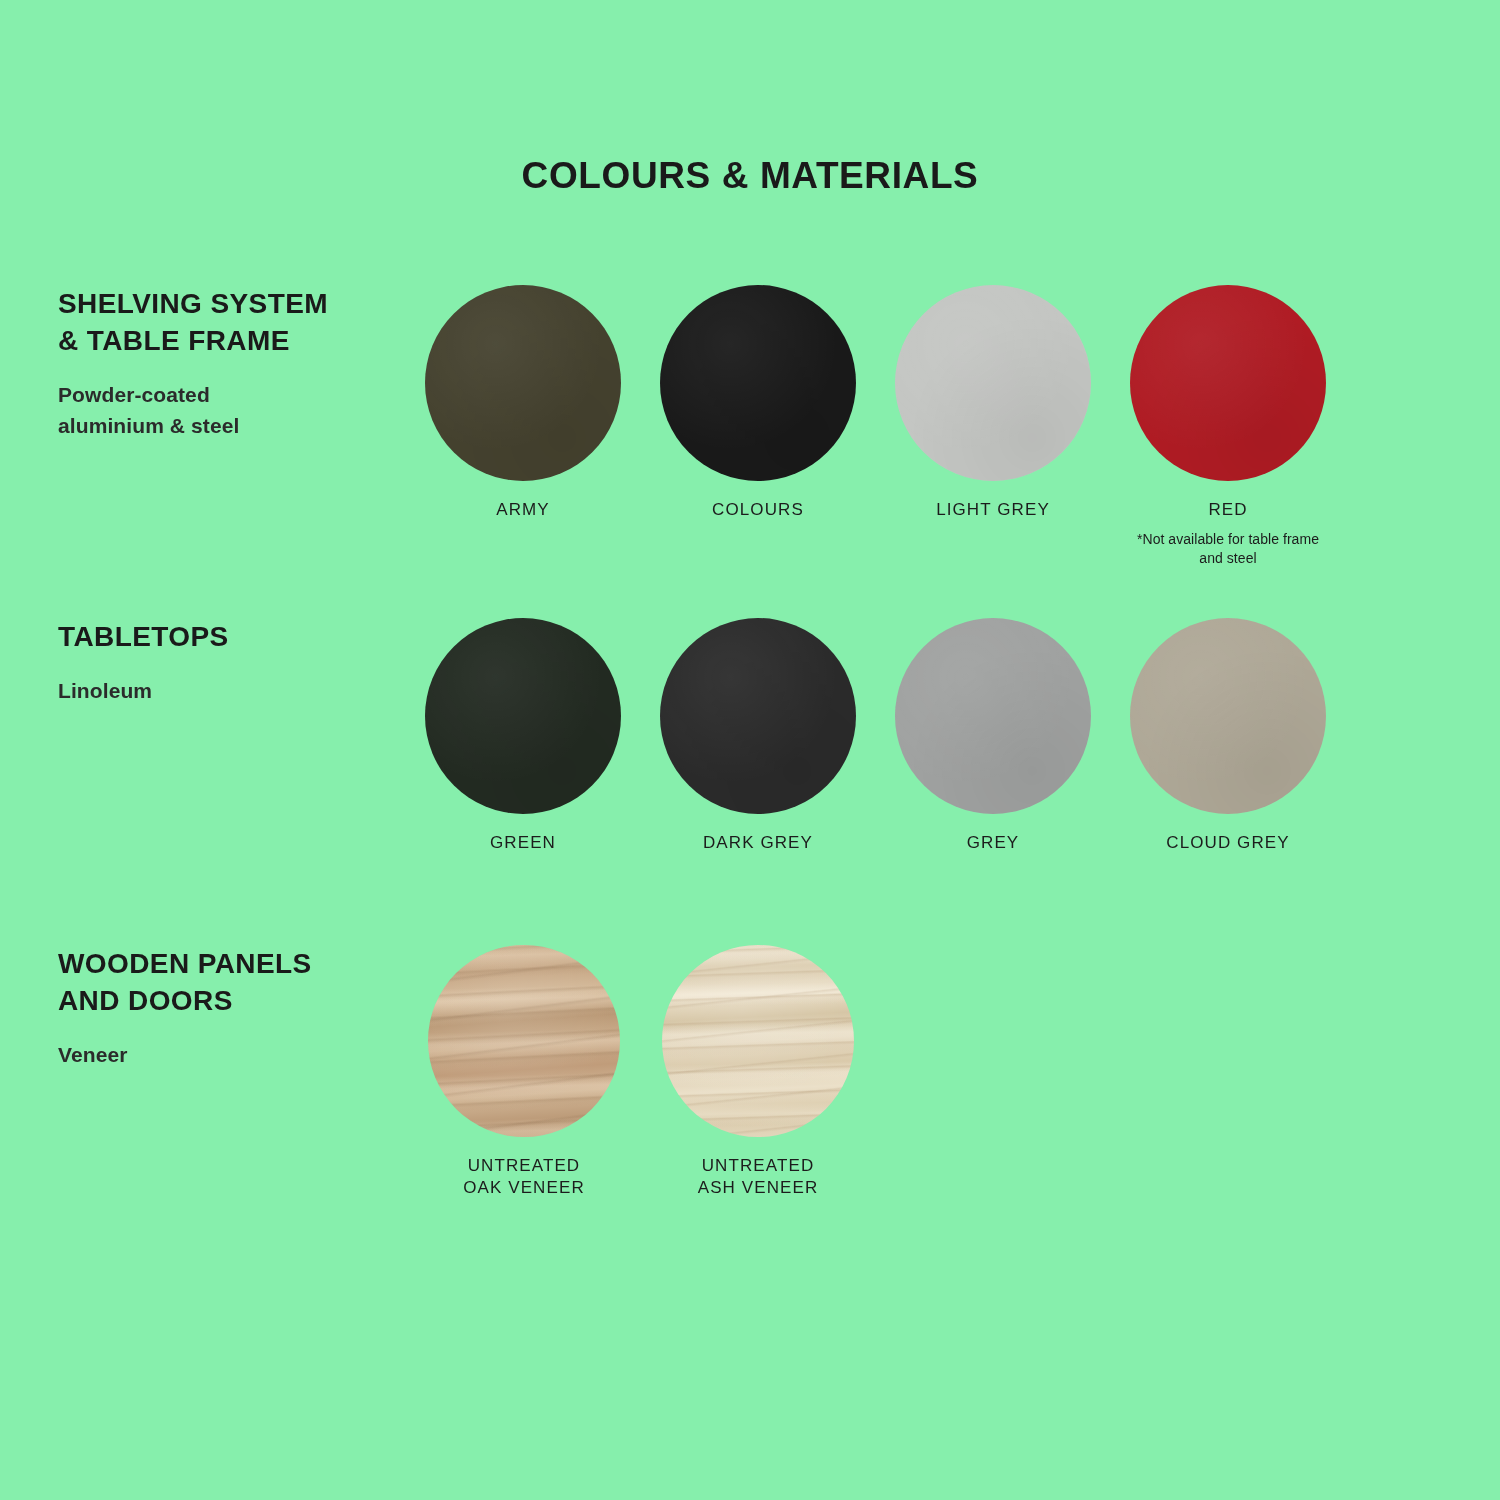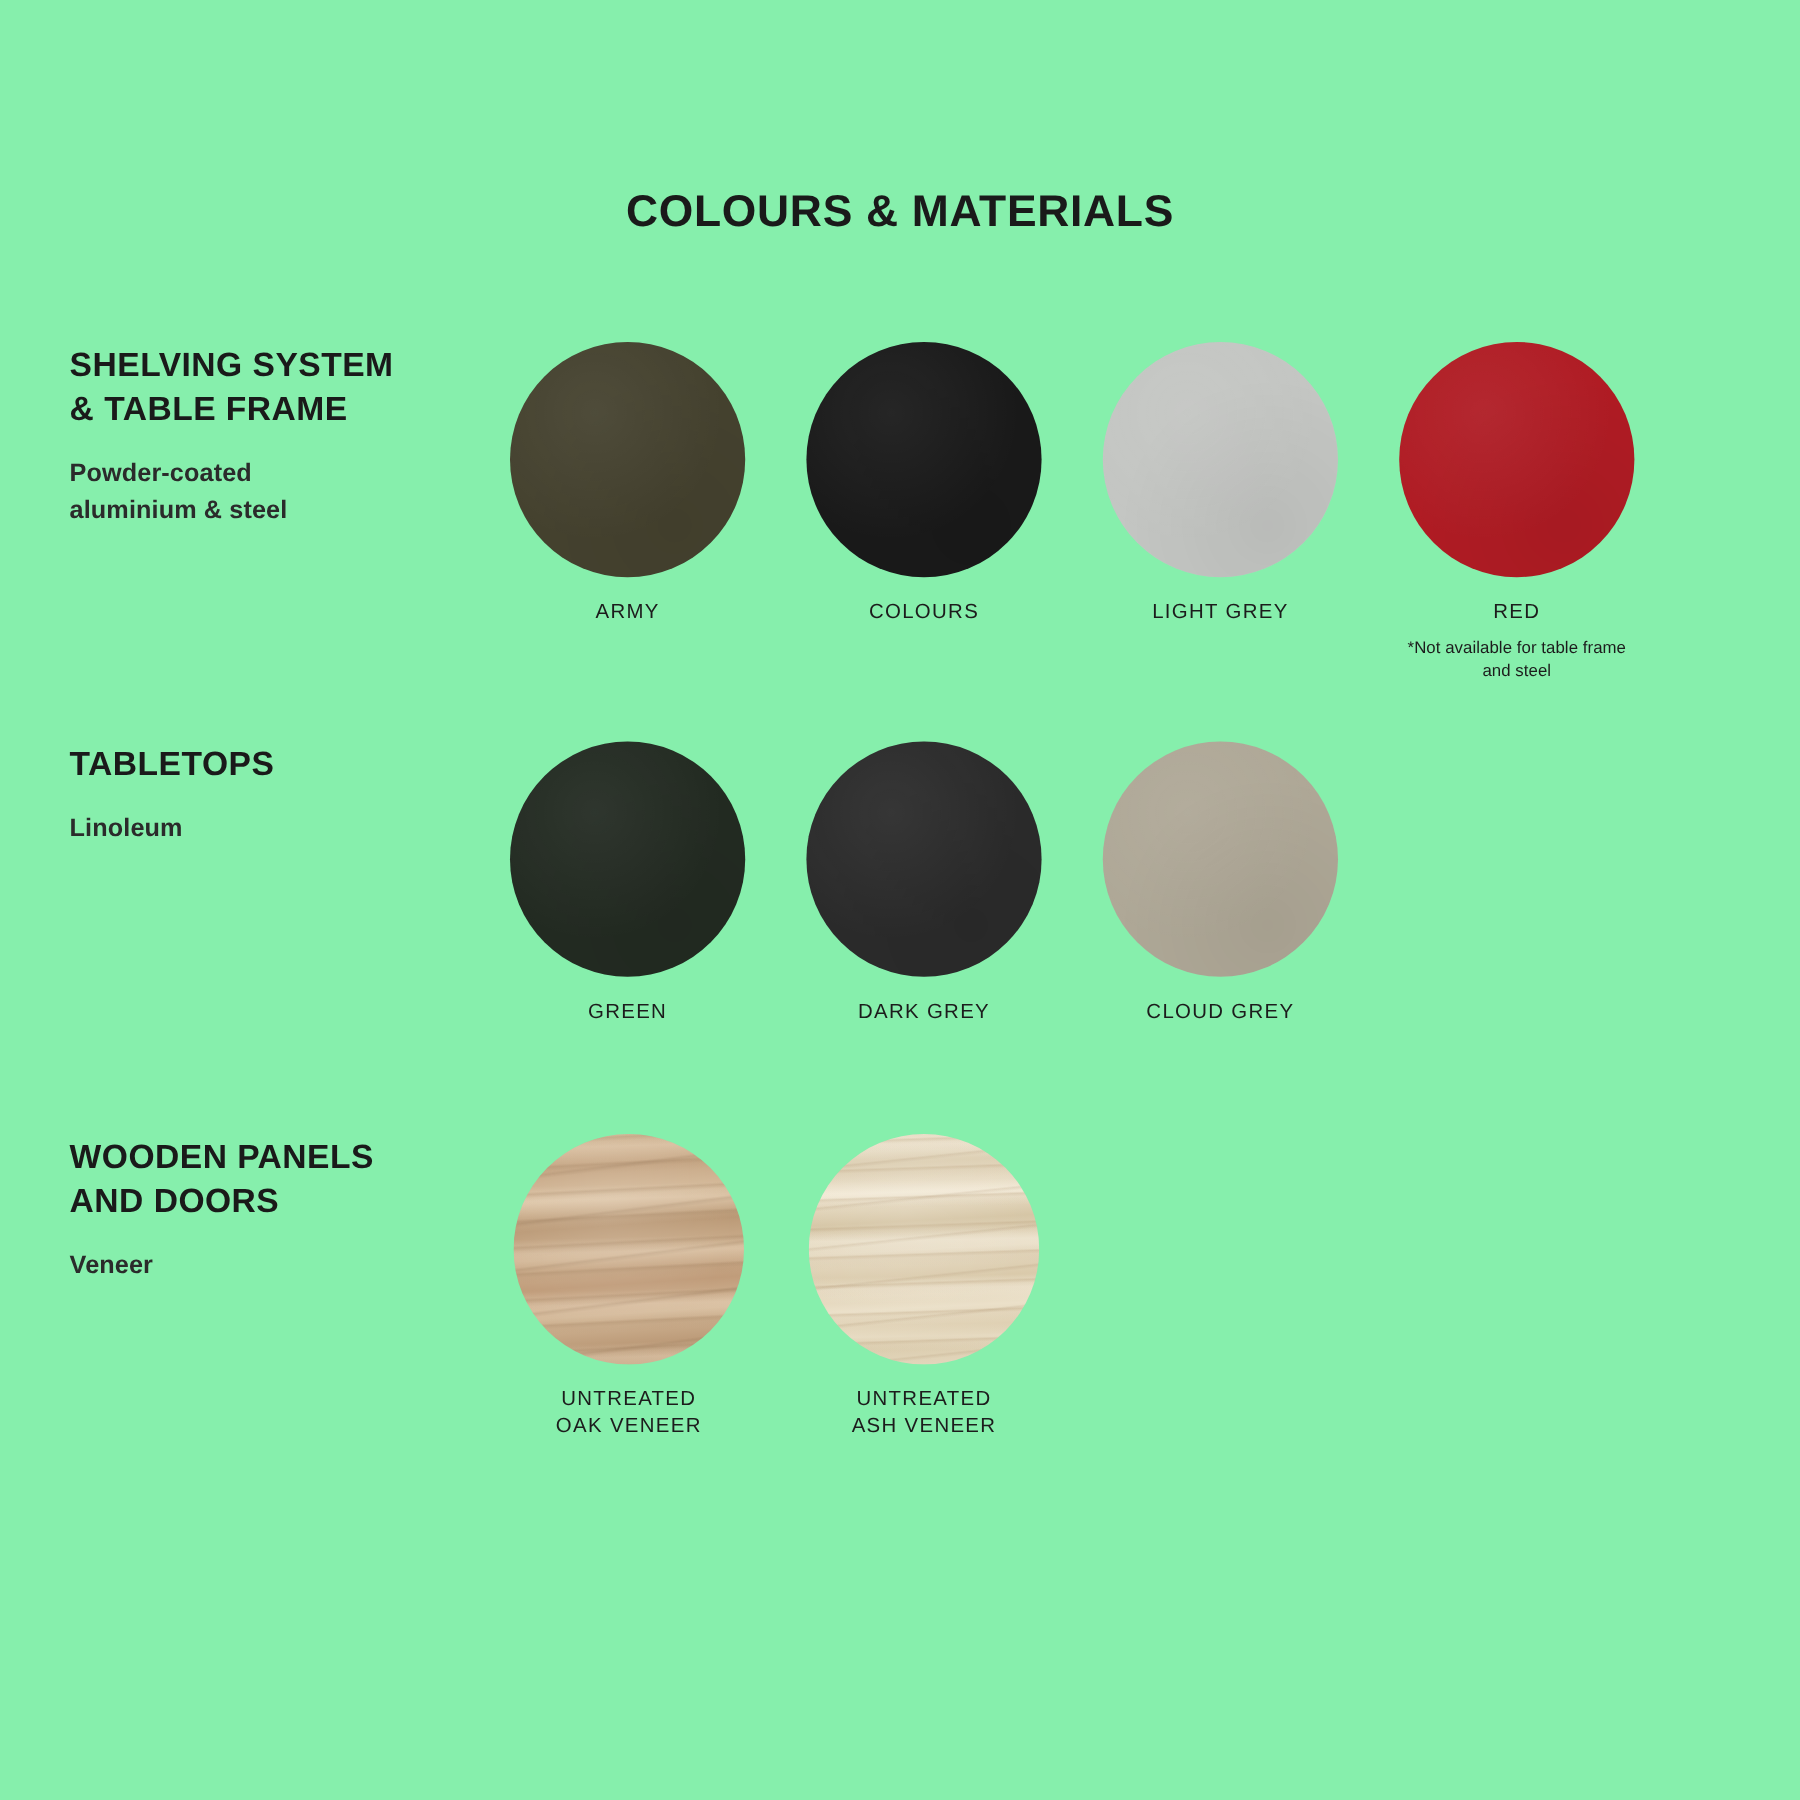--- a/index.html
+++ b/index.html
@@ -70,21 +70,20 @@
     white-space: pre-line;
   }
 
   
   .swatch-row {
     position: absolute;
     left: 425px;
     top: 0;
     display: flex;
     flex-direction: row;
-    gap: 12px;
   }
   .swatch {
     width: 196px;
     margin-right: 39px;
     display: flex;
     flex-direction: column;
     align-items: center;
   }
   .swatch:last-child { margin-right: 0; }
 
@@ -286,20 +285,24 @@
       <div class="swatch">
         <div class="disc solid" style="background-color: rgb(35, 43, 34);"></div>
         <div class="swatch-caption">GREEN</div>
       </div>
 
       <div class="swatch">
         <div class="disc solid" style="background-color: rgb(43, 43, 43);"></div>
         <div class="swatch-caption">DARK GREY</div>
       </div>
 
+      <div class="swatch">
+        <div class="disc solid" style="background-color: rgb(160, 162, 161);"></div>
+        <div class="swatch-caption">GREY</div>
+      </div>
 
       <div class="swatch">
         <div class="disc solid" style="background-color: rgb(175, 168, 151);"></div>
         <div class="swatch-caption">CLOUD GREY</div>
       </div>
 
     </div>
   </div>
 
   <div class="section section-3">

